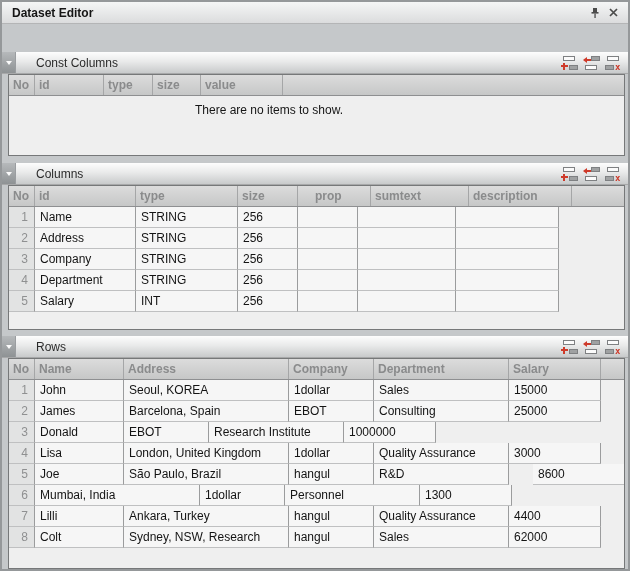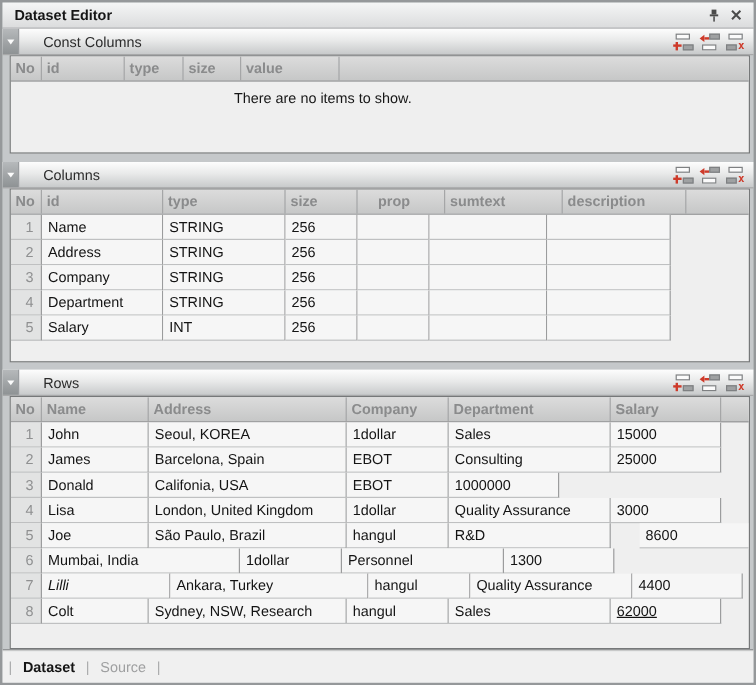--- a/index.html
+++ b/index.html
@@ -22,21 +22,21 @@
     height:22px; flex:0 0 22px;
     background:linear-gradient(#f5f6f6,#dbdcdd);
     border-bottom:1px solid #b4b5b6;
     display:flex; align-items:center;
     padding:0 6px 0 10px;
   }
   .titlebar .title { font-weight:bold; color:#151515; }
   .titlebar .spacer { flex:1; }
   .tb-btn { width:18px; height:16px; display:flex; align-items:center; justify-content:center; cursor:default; }
   
-  .section { flex:0 0 auto; }
+  .section { flex:0 0 auto;margin-top:28px; }
   .section-header {
     height:22px; position:relative;
     background:linear-gradient(#fdfdfd,#e9eaea 45%,#c8cacb);
     border-bottom:1px solid #a7a8a9;
     display:flex; align-items:center;
   }
   .collapse-btn {
     position:absolute; left:0; top:0; width:14px; height:100%;
     background:linear-gradient(#b6b9bb,#8e9294);
     border-right:1px solid #9a9da0;
@@ -295,22 +295,22 @@
           <div class="grid-cell no" style="width: 26px;">2</div>
           <div class="grid-cell" style="width: 89px;">James</div>
           <div class="grid-cell" style="width: 165px;">Barcelona, Spain</div>
           <div class="grid-cell" style="width: 85px;">EBOT</div>
           <div class="grid-cell" style="width: 135px;">Consulting</div>
           <div class="grid-cell" style="width: 92px;">25000</div>
         </div>
         <div class="grid-row">
           <div class="grid-cell no" style="width: 26px;">3</div>
           <div class="grid-cell" style="width: 89px;">Donald</div>
-          <div class="grid-cell" style="width: 165px;">Califonia, USA</div>
           <div class="grid-cell" style="width: 85px;">EBOT</div>
+          <div class="grid-cell" style="width: 135px;">Research Institute</div>
           <div class="grid-cell" style="width: 92px;">1000000</div>
         </div>
         <div class="grid-row">
           <div class="grid-cell no" style="width: 26px;">4</div>
           <div class="grid-cell" style="width: 89px;">Lisa</div>
           <div class="grid-cell" style="width: 165px;">London, United Kingdom</div>
           <div class="grid-cell" style="width: 85px;">1dollar</div>
           <div class="grid-cell" style="width: 135px;">Quality Assurance</div>
           <div class="grid-cell" style="width: 92px;">3000</div>
         </div>
@@ -324,33 +324,33 @@
         </div>
         <div class="grid-row">
           <div class="grid-cell no" style="width: 26px;">6</div>
           <div class="grid-cell" style="width: 165px;">Mumbai, India</div>
           <div class="grid-cell" style="width: 85px;">1dollar</div>
           <div class="grid-cell" style="width: 135px;">Personnel</div>
           <div class="grid-cell" style="width: 92px;">1300</div>
         </div>
         <div class="grid-row">
           <div class="grid-cell no" style="width: 26px;">7</div>
-          <div class="grid-cell" style="width: 107px; font-style: italic;">Lilli</div>
+          <div class="grid-cell" style="width: 89px;">Lilli</div>
           <div class="grid-cell" style="width: 165px;">Ankara, Turkey</div>
           <div class="grid-cell" style="width: 85px;">hangul</div>
           <div class="grid-cell" style="width: 135px;">Quality Assurance</div>
           <div class="grid-cell" style="width: 92px;">4400</div>
         </div>
         <div class="grid-row">
           <div class="grid-cell no" style="width: 26px;">8</div>
           <div class="grid-cell" style="width: 89px;">Colt</div>
           <div class="grid-cell" style="width: 165px;">Sydney, NSW, Research</div>
           <div class="grid-cell" style="width: 85px;">hangul</div>
           <div class="grid-cell" style="width: 135px;">Sales</div>
-          <div class="grid-cell" style="width: 92px; text-decoration: underline;">62000</div>
+          <div class="grid-cell" style="width: 92px;">62000</div>
         </div>
       </div>
   </div>
 
   <div class="bottom-sep"></div>
   <div class="tabbar">
     <span class="tab-sep">|</span>
     <span class="tab active">Dataset</span>
     <span class="tab-sep">|</span>
     <span class="tab inactive">Source</span>

